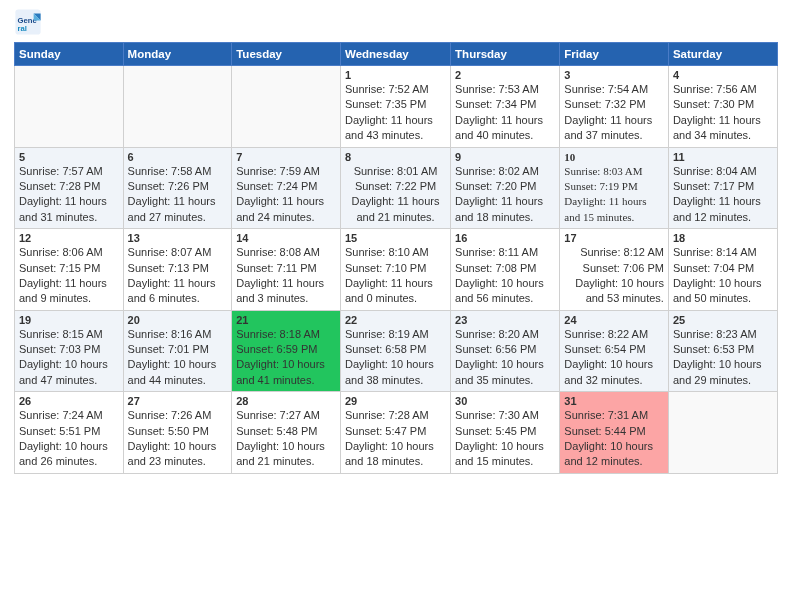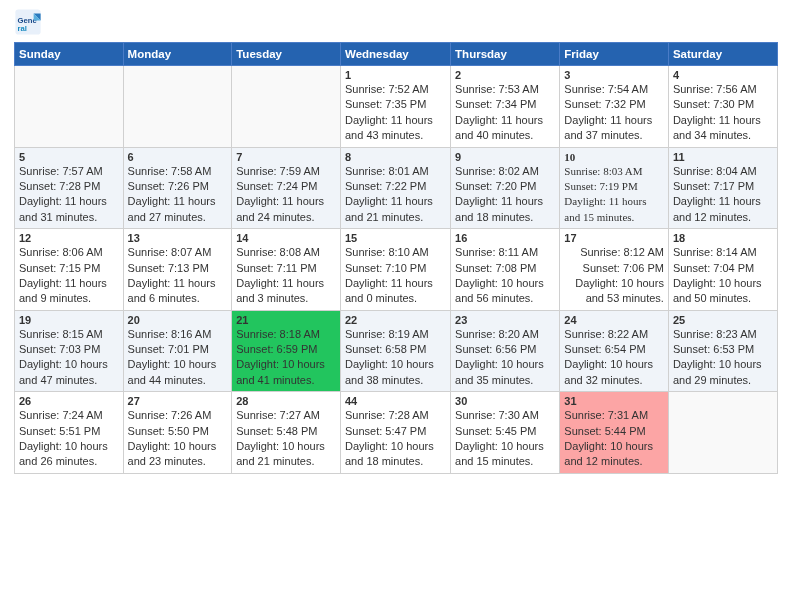--- a/index.html
+++ b/index.html
@@ -178,21 +178,21 @@
           </td>
           <td style="background: rgb(240, 244, 249);">
             <span class="day-number">7</span>
             <div class="day-info" style="white-space: pre-line;">Sunrise: 7:59 AM
 Sunset: 7:24 PM
 Daylight: 11 hours
 and 24 minutes.</div>
           </td>
           <td style="background: rgb(240, 244, 249);">
             <span class="day-number">8</span>
-            <div class="day-info" style="white-space: pre-line;">Sunrise: 8:01 AM
+            <div class="day-info" style="white-space: pre-line; text-align: center;">Sunrise: 8:01 AM
 Sunset: 7:22 PM
 Daylight: 11 hours
 and 21 minutes.</div>
           </td>
           <td style="background: rgb(240, 244, 249);">
             <span class="day-number">9</span>
             <div class="day-info" style="white-space: pre-line;">Sunrise: 8:02 AM
 Sunset: 7:20 PM
 Daylight: 11 hours
 and 18 minutes.</div>
@@ -330,21 +330,21 @@
 and 23 minutes.</div>
           </td>
           <td style="background: rgb(255, 255, 255);">
             <span class="day-number">28</span>
             <div class="day-info" style="white-space: pre-line;">Sunrise: 7:27 AM
 Sunset: 5:48 PM
 Daylight: 10 hours
 and 21 minutes.</div>
           </td>
           <td style="background: rgb(255, 255, 255);">
-            <span class="day-number">44</span>
+            <span class="day-number">29</span>
             <div class="day-info" style="white-space: pre-line;">Sunrise: 7:28 AM
 Sunset: 5:47 PM
 Daylight: 10 hours
 and 18 minutes.</div>
           </td>
           <td style="background: rgb(255, 255, 255);">
             <span class="day-number">30</span>
             <div class="day-info" style="white-space: pre-line;">Sunrise: 7:30 AM
 Sunset: 5:45 PM
 Daylight: 10 hours

